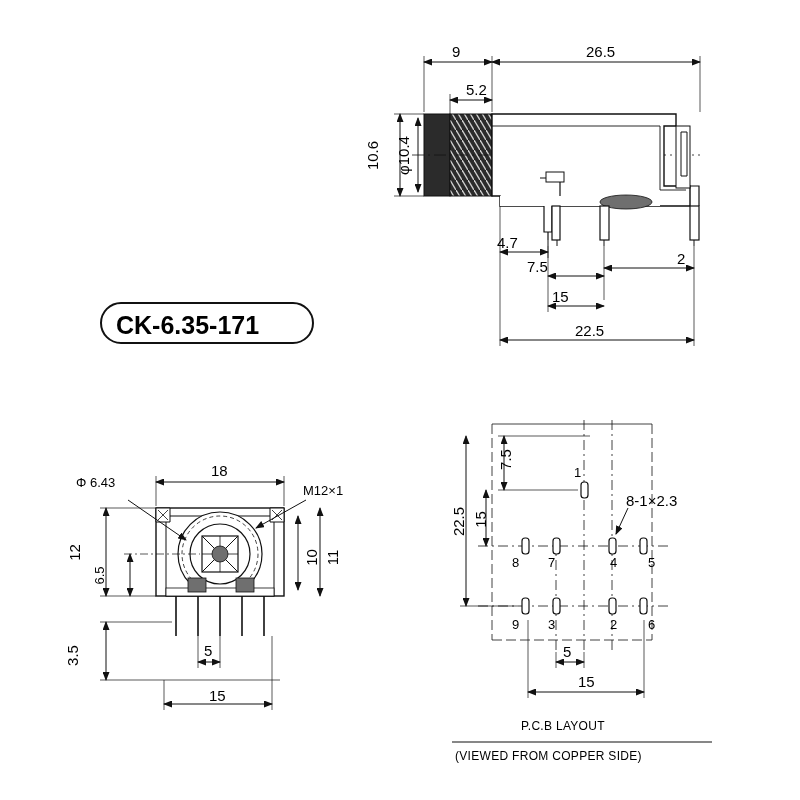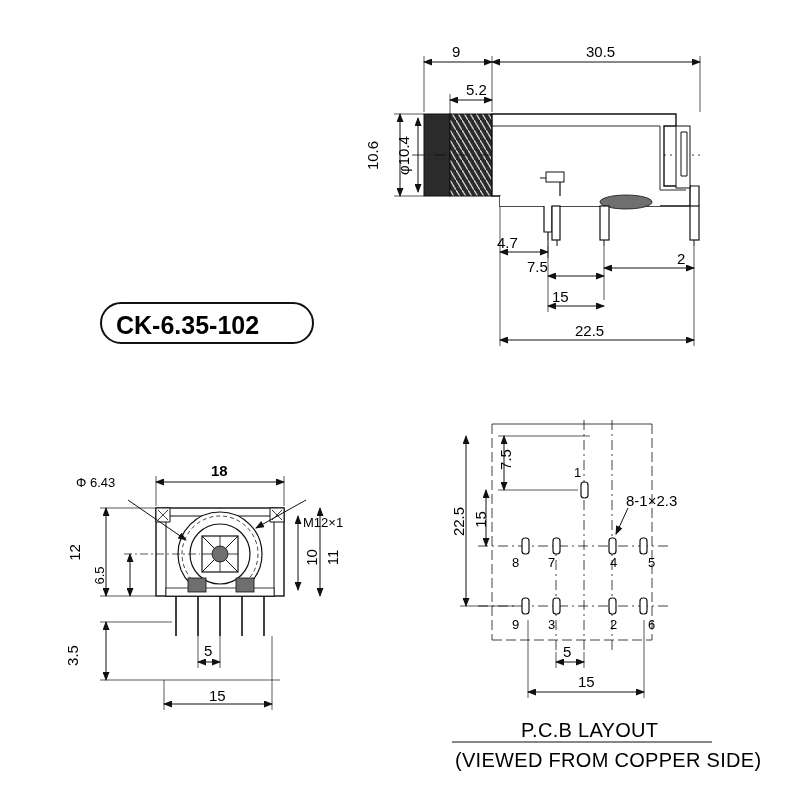--- a/index.html
+++ b/index.html
@@ -39,21 +39,21 @@
   .vert {
     transform-origin: 50% 50%;
     transform: rotate(-90deg);
   }
   .part-name {
     font-size: 25px;
     font-weight: bold;
     letter-spacing: 0px;
   }
   .pcb-cap {
-    font-size: 20px;
+    font-size: 12px;
     letter-spacing: 0.3px;
   }
   .pill {
     position: absolute;
     left: 100px;
     top: 302px;
     width: 214px;
     height: 42px;
     border: 2px solid #111;
     border-radius: 21px;
@@ -245,36 +245,36 @@
     <path d="M528,620 L528,698" stroke="#111" stroke-width="0.7"></path>
     <path d="M644,620 L644,698" stroke="#111" stroke-width="0.7"></path>
 
     <path d="M452,742 L712,742" stroke="#111" stroke-width="1.2"></path>
   </g>
 
   </g>
 </svg>
 
 <div class="pill"></div>
-<div class="lbl part-name" style="left:116px; top:313px;">CK-6.35-102</div>
+<div class="lbl part-name" style="left:116px; top:313px;">CK-6.35-171</div>
 
 <div class="lbl dim" style="left:452px; top:44px;">9</div>
-<div class="lbl dim" style="left:586px; top:44px;">30.5</div>
+<div class="lbl dim" style="left:586px; top:44px;">26.5</div>
 <div class="lbl dim" style="left:466px; top:82px;">5.2</div>
 <div class="lbl dim vert" style="left:358px; top:148px;">10.6</div>
 <div class="lbl dim vert" style="left:384px; top:148px;">φ10.4</div>
 <div class="lbl dim" style="left:497px; top:235px;">4.7</div>
 <div class="lbl dim" style="left:527px; top:259px;">7.5</div>
 <div class="lbl dim" style="left:677px; top:251px;">2</div>
 <div class="lbl dim" style="left:552px; top:289px;">15</div>
 <div class="lbl dim" style="left:575px; top:323px;">22.5</div>
 
 <div class="lbl dim-sm" style="left:76px; top:476px;">Φ 6.43</div>
-<div class="lbl dim" style="left:211px; top:463px;font-weight:bold;">18</div>
-<div class="lbl dim-sm" style="left:303px; top:484px;margin-top:32px;">M12×1</div>
+<div class="lbl dim" style="left:211px; top:463px;">18</div>
+<div class="lbl dim-sm" style="left:303px; top:484px;">M12×1</div>
 <div class="lbl dim vert" style="left:66px; top:545px;">12</div>
 <div class="lbl dim-sm vert" style="left:90px; top:569px;">6.5</div>
 <div class="lbl dim vert" style="left:303px; top:550px;">10</div>
 <div class="lbl dim vert" style="left:325px; top:550px;">11</div>
 <div class="lbl dim vert" style="left:62px; top:648px;">3.5</div>
 <div class="lbl dim" style="left:204px; top:643px;">5</div>
 <div class="lbl dim" style="left:209px; top:688px;">15</div>
 
 <div class="lbl dim vert" style="left:495px; top:452px;">7.5</div>
 <div class="lbl dim vert" style="left:472px; top:512px;">15</div>

